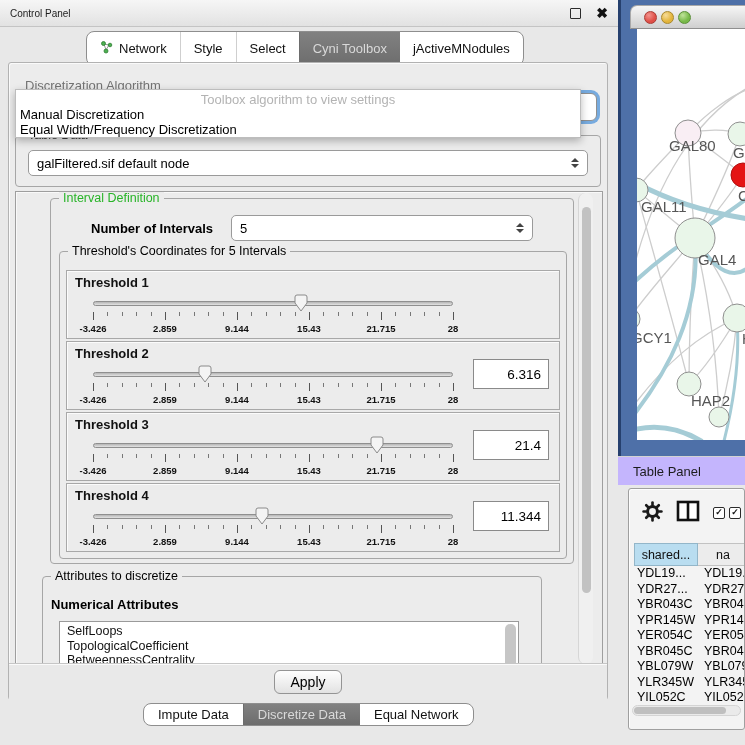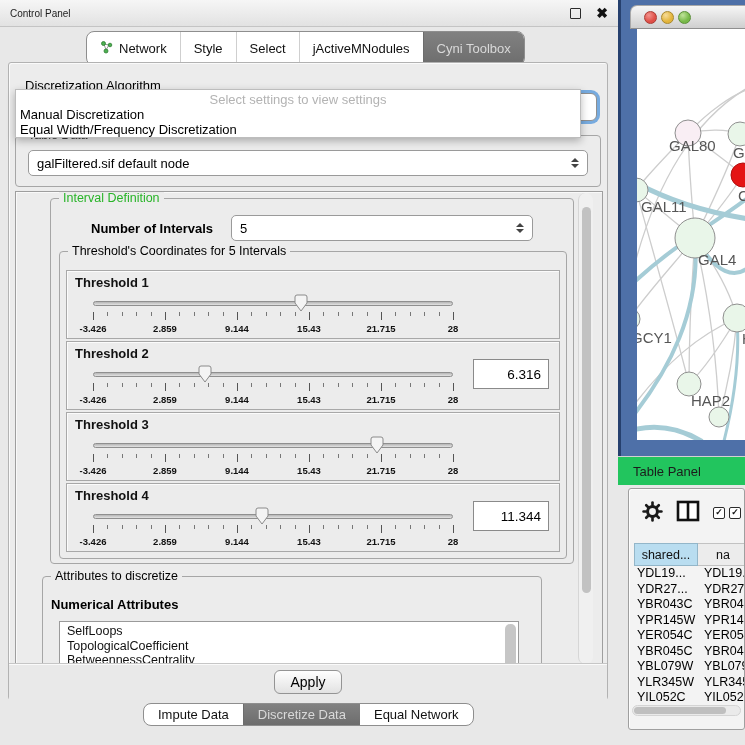--- a/index.html
+++ b/index.html
@@ -25,21 +25,21 @@
   #top-tabs { left:86px; top:31px; height:35px; }
   #bottom-tabs { left:143px; top:703px; height:23px; }
   #bottom-tabs .tab { padding:0 14px; }
   .net-ic { margin-right:6px; }
 
   
   #outer-panel { position:absolute; left:8px; top:62px; width:600px; height:638px;
     background:#ececec; border:1px solid #b2b2b2; border-radius:3px;
     box-shadow:inset 1px 1px 0 rgba(255,255,255,.75); }
 
-  #algo-title { position:absolute; left:16px; top:15px; font-size:13px; color:#000000; z-index:1; }
+  #algo-title { position:absolute; left:16px; top:15px; font-size:13px; color:#737373; z-index:1; }
   #algo-combo { position:absolute; left:14px; top:30px; width:574px; height:28px; background:#fff;
     border:1px solid #8f8f8f; border-radius:6px; box-shadow:0 0 0 3px #77abdf; z-index:2; }
 
   #algo-popup { position:absolute; left:6px; top:26px; width:566px; height:49px; background:#fff;
     border:1px solid #bdbdbd; box-shadow:0 3px 8px rgba(0,0,0,.28); z-index:10; padding-top:2px; }
   #algo-popup .ph { text-align:center; color:#b3b3b3; font-size:13px; line-height:15px; }
   #algo-popup .opt { font-size:13px; line-height:15px; color:#000; padding-left:4px; white-space:nowrap; }
   #algo-popup .opt.b { font-weight:normal; }
 
   
@@ -101,21 +101,21 @@
     background:#4e70a8; border-left:3px solid #26406e; overflow:hidden; }
   #nw-titlebar { position:absolute; left:9px; top:5px; width:118px; height:24px;
     background:linear-gradient(#f6f6f6,#cfcfcf); border:1px solid #a9a9a9; border-bottom-color:#8f8f8f;
     border-top-left-radius:7px; display:flex; align-items:center; padding-left:13px; gap:4px; }
   .light { width:13px; height:13px; border-radius:50%; }
   .l-red { background:radial-gradient(circle at 35% 30%, #f2938e, #df4f47 60%); border:1px solid #a93a33; }
   .l-yel { background:radial-gradient(circle at 35% 30%, #f6dc9a, #e3b43b 60%); border:1px solid #a8872c; }
   .l-grn { background:radial-gradient(circle at 35% 30%, #c0e39a, #77b948 60%); border:1px solid #5a8f37; }
   #nw-canvas { position:absolute; left:16px; top:29px; width:111px; height:411px; background:#fff; }
 
-  #table-panel-bar { position:absolute; left:618px; top:456px; width:127px; height:29px; background:#22c55e;
+  #table-panel-bar { position:absolute; left:618px; top:456px; width:127px; height:29px; background:#c4b5fd;
     display:flex; align-items:center; padding-left:15px; font-size:13px; color:#1c1c1c;
     border-top:1px solid #d2d2d2; }
   #table-widget { position:absolute; left:628px; top:488px; width:117px; height:242px; background:#f3f3f3;
     border:1px solid #9f9f9f; border-radius:3px; box-shadow:inset 1px 1px 0 rgba(255,255,255,.8); overflow:hidden; }
   #tw-toolbar { position:absolute; left:0; top:0; width:117px; height:48px; display:flex; align-items:center;
     gap:13px; padding-left:13px; }
   .cbx { width:12px; height:12px; border:1.6px solid #2a2a2a; border-radius:2px; background:#fff;
     font-size:9px; line-height:9px; text-align:center; color:#111; font-weight:bold; }
   #tw-header { position:absolute; left:5px; top:54px; height:23px; display:flex; }
   .hcell { font-size:12.5px; color:#111; display:flex; align-items:center; justify-content:center; }
@@ -157,35 +157,35 @@
           </svg>
       </span>
       <span>Network</span>
     </div>
     <div class="tab">
         <span>Style</span>
       </div>
     <div class="tab">
         <span>Select</span>
       </div>
+    <div class="tab sel">
+        <span>Cyni Toolbox</span>
+      </div>
     <div class="tab">
         <span>jActiveMNodules</span>
       </div>
-    <div class="tab sel">
-        <span>Cyni Toolbox</span>
-      </div>
   </div>
 
   <div id="outer-panel">
 
     <div id="algo-title">Discretization Algorithm</div>
     <div id="algo-combo"></div>
 
     <div id="algo-popup">
-      <div class="ph">Select settings to view settings</div>
+      <div class="ph">Toolbox algorithm to view settings</div>
       <div class="opt b">Manual Discretization</div>
       <div class="opt">Equal Width/Frequency Discretization</div>
     </div>
 
     <div class="group" style="left:6px; top:72px; width:586px; height:52px;">
       <span class="gtitle t-gray">Table Data</span>
       <div class="combo" style="left:12px; top:14px; width:560px; height:26px;">
         <span>galFiltered.sif default node</span>
         <span class="sp"></span>
         <span class="spinner">
@@ -341,20 +341,21 @@
                   </div>
                   <div class="tlabels">
                     <span style="left:0.00%">-3.426</span>
                     <span style="left:20.00%">2.859</span>
                     <span style="left:40.00%">9.144</span>
                     <span style="left:60.00%">15.43</span>
                     <span style="left:80.00%">21.715</span>
                     <span style="left:100.00%">28</span>
                   </div>
                 </div>
+                <input class="th-value" value="21.4" style="">
               </div>
               <div class="th-panel">
                 <div class="th-label">Threshold 4</div>
                 <div class="slider">
                   <div class="track"></div>
                   <span class="thumb-s" style="left:47.00%"><svg width="14" height="18">
                       <path d="M3 1 H11 Q13 1 13 3 V9 L7 17 L1 9 V3 Q1 1 3 1 Z" fill="#f4f4f4" stroke="#8a8a8a"></path>
                     </svg></span>
                   <div class="ticks">
                     <i class="maj" style="left:0.00%"></i>

